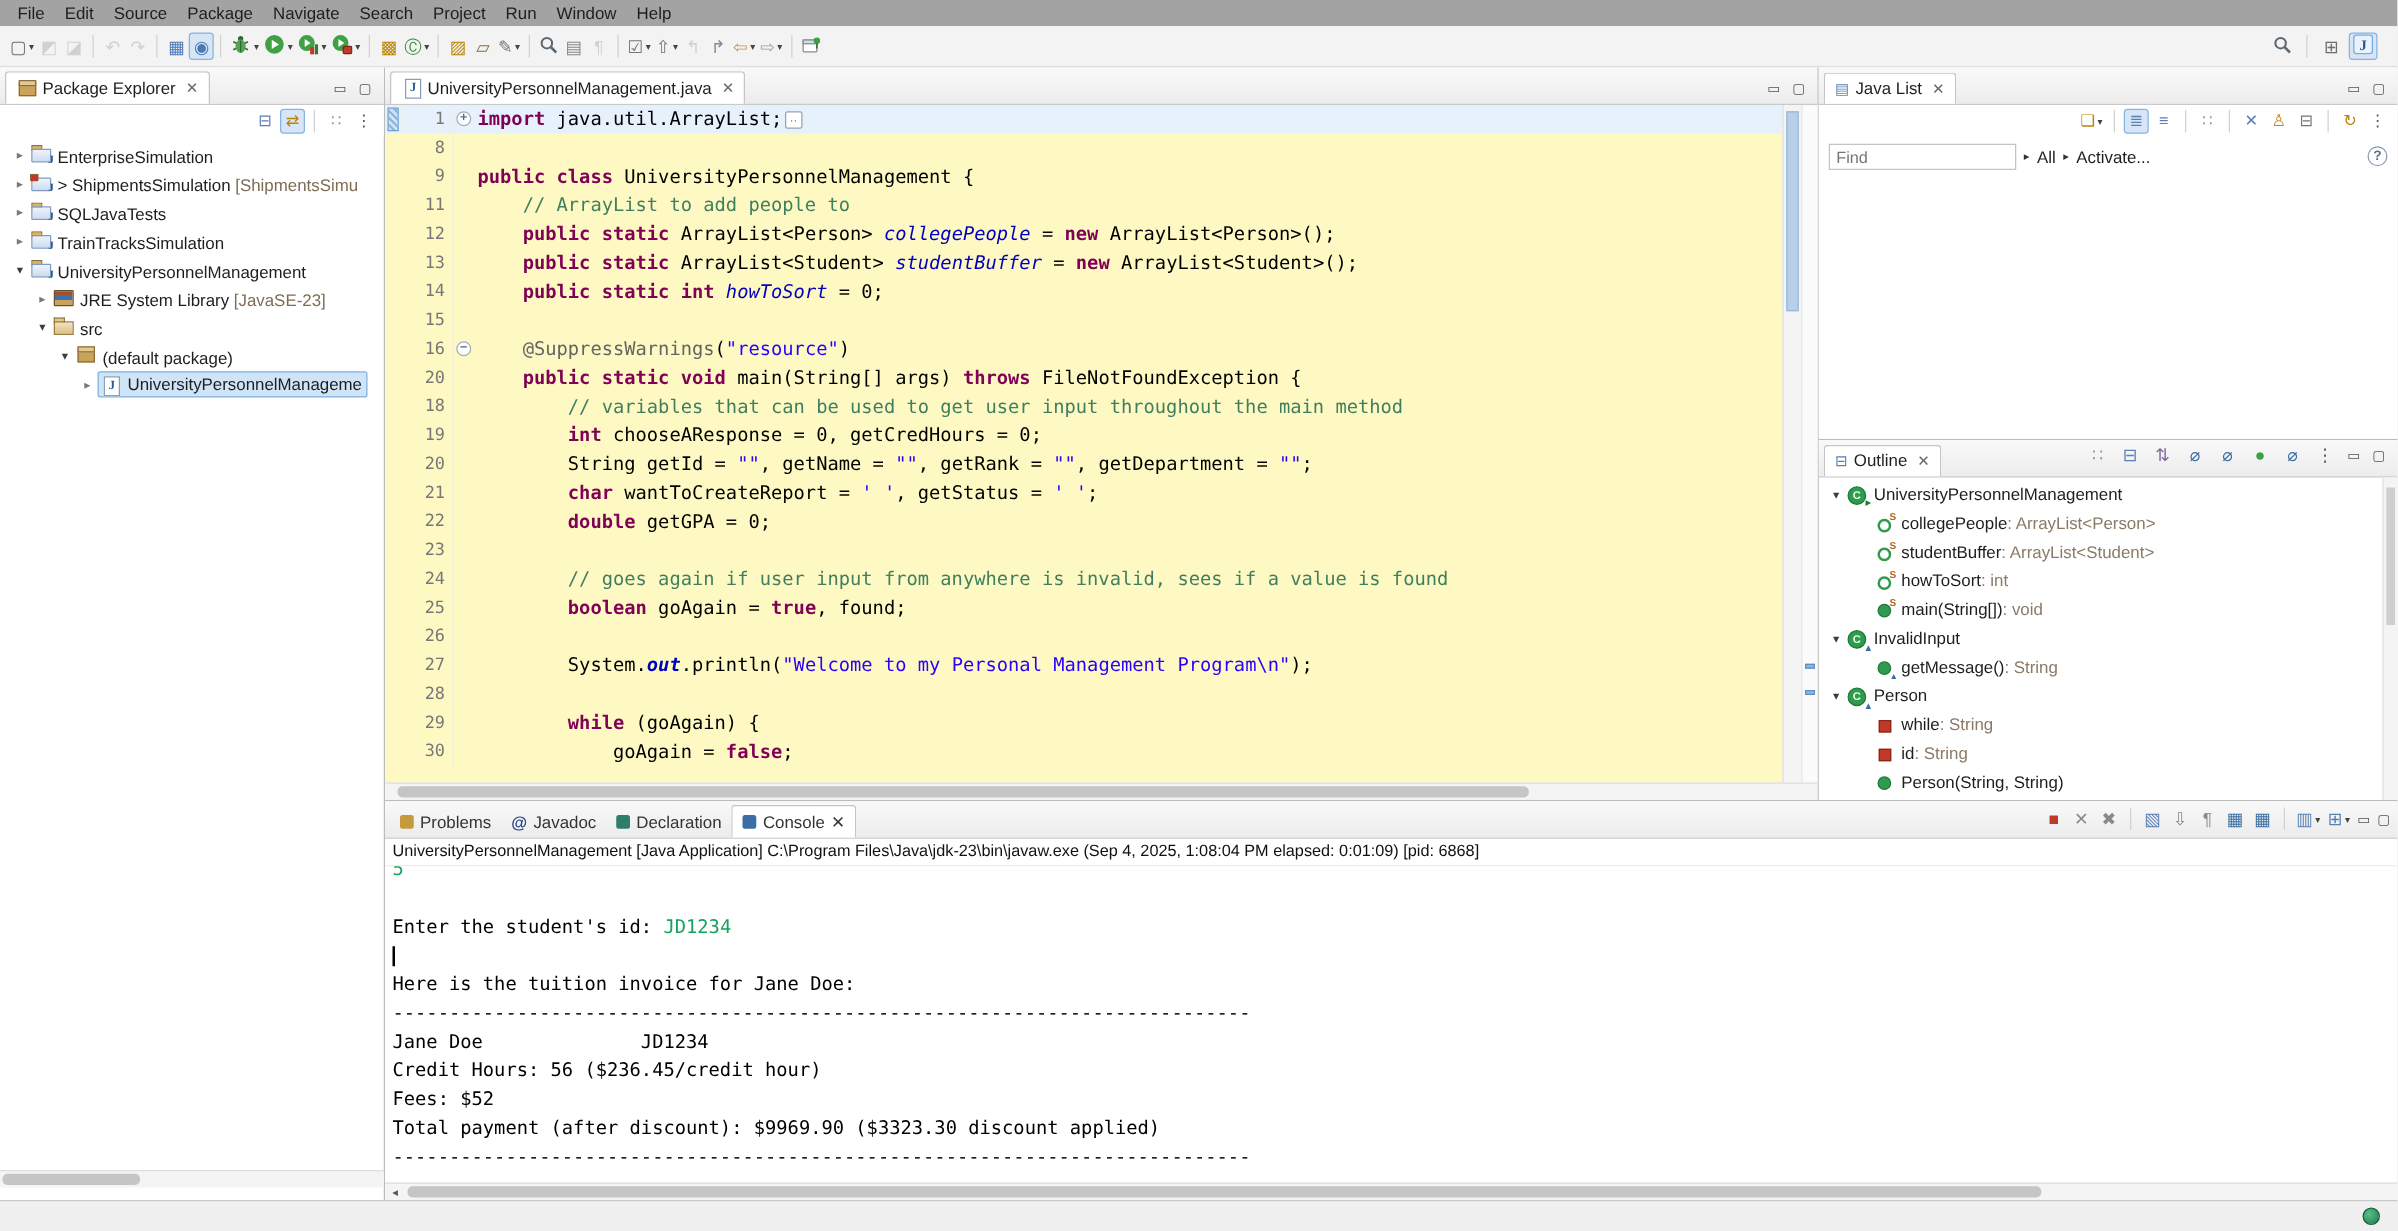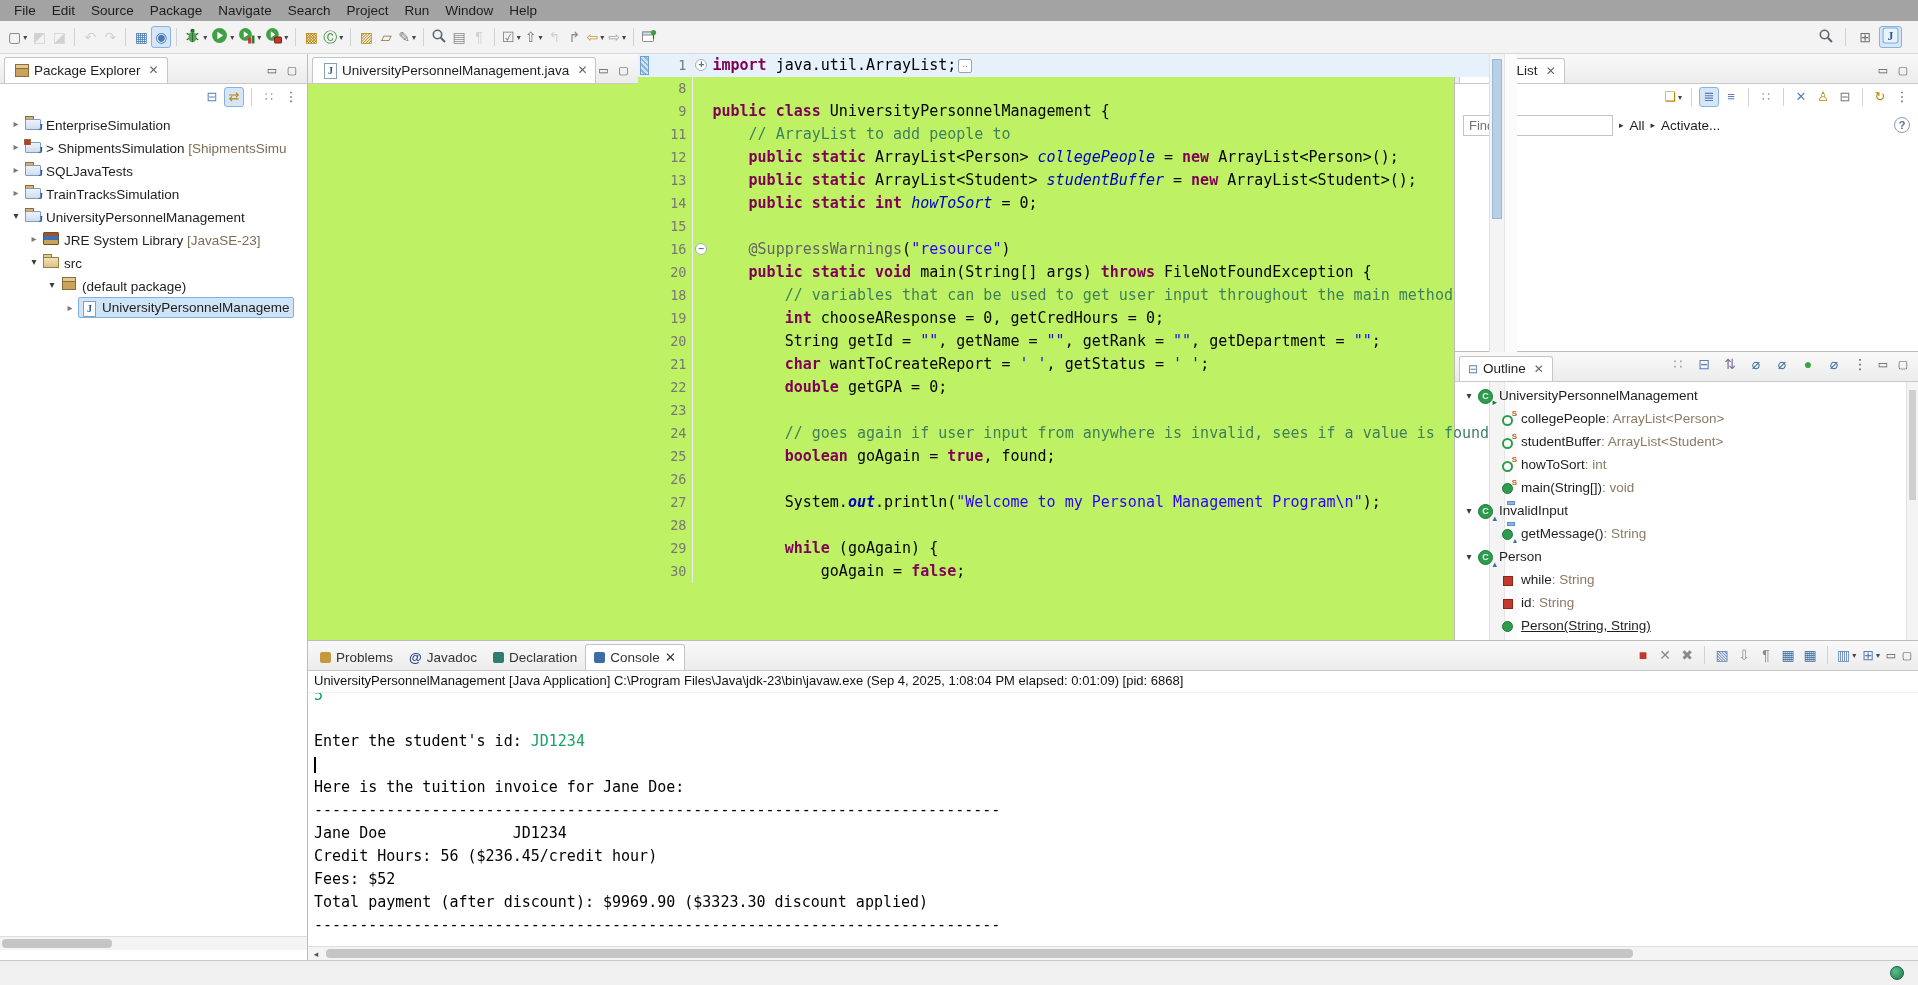--- a/index.html
+++ b/index.html
@@ -20,21 +20,21 @@
   .tbtn.hl { background:#d6e6f7; border:1px solid #86b3e0; }
   .tbtn.dis { opacity:.4; filter:grayscale(.8); }
   .tbtn .dd { font-size:8px; color:#444; margin-left:2px; }
   .tsep { width:1px; height:18px; background:#d2d2d2; margin:0 5px; }
 
   
   .main { display:flex; height:906px; }
   .left-panel { width:308px; background:#ffffff; border-right:1px solid #bcbcbc; display:flex; flex-direction:column; }
   .center-col { flex:1; display:flex; flex-direction:column; min-width:0; }
   .center-top { height:586px; display:flex; min-height:0; }
-  .editor-col { flex:1; display:flex; flex-direction:row; min-width:0; background:#bef264; }
+  .editor-col { flex:1; display:flex; flex-direction:column; min-width:0; background:#fef9c3;justify-content:center; }
   .right-col { width:464px; border-left:1px solid #bcbcbc; display:flex; flex-direction:column; background:#fff; }
 
   
   .vhead { height:30px; background:linear-gradient(#f9f9f9,#ececec); border-bottom:1px solid #c9c9c9;
            display:flex; align-items:flex-end; padding:0 4px 0 4px; }
   .vtab { display:flex; align-items:center; gap:5px; background:#fff; border:1px solid #c5c5c5; border-bottom:none;
           border-radius:3px 3px 0 0; padding:4px 8px 5px 8px; font-size:13.5px; }
   .vtab .close { color:#666; font-size:12px; margin-left:3px; cursor:default; }
   .winbtns { margin-left:auto; display:flex; gap:6px; align-items:center; padding:0 4px 6px 0; }
   .winbtn { font-size:11px; color:#555; width:14px; text-align:center; cursor:default; }
@@ -611,21 +611,21 @@
                 <span class="oi oi-priv"></span>
                 <span class="tlabel">while</span>
                 <span class="otype"> : String</span>
               </div>
               <div class="trow" style="padding-left: 28px;">
                 <span class="arrow"></span>
                 <span class="oi oi-priv"></span>
                 <span class="tlabel">id</span>
                 <span class="otype"> : String</span>
               </div>
-              <div class="trow" style="padding-left: 28px; text-decoration: underline;">
+              <div class="trow" style="padding-left: 28px;">
                 <span class="arrow"></span>
                 <span class="oi oi-meth"></span>
                 <span class="tlabel">Person(String, String)</span>
               </div>
               <div class="trow" style="padding-left: 28px;">
                 <span class="arrow"></span>
               </div>
             </div>
           <div class="ovscroll">
               <div class="ovthumb"></div>

